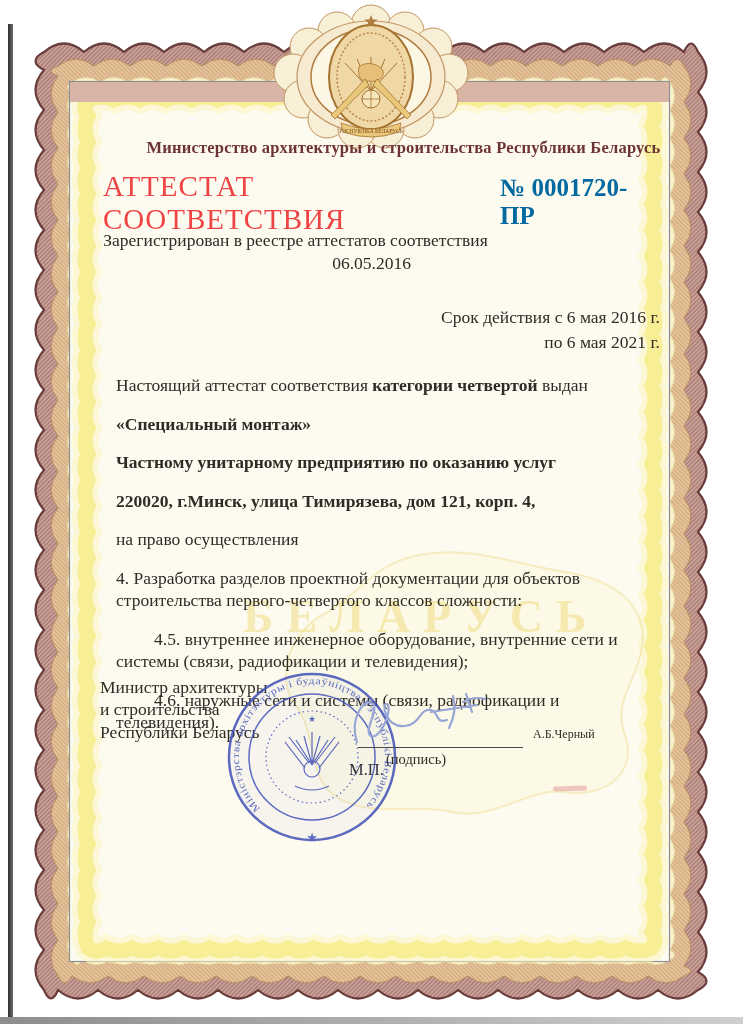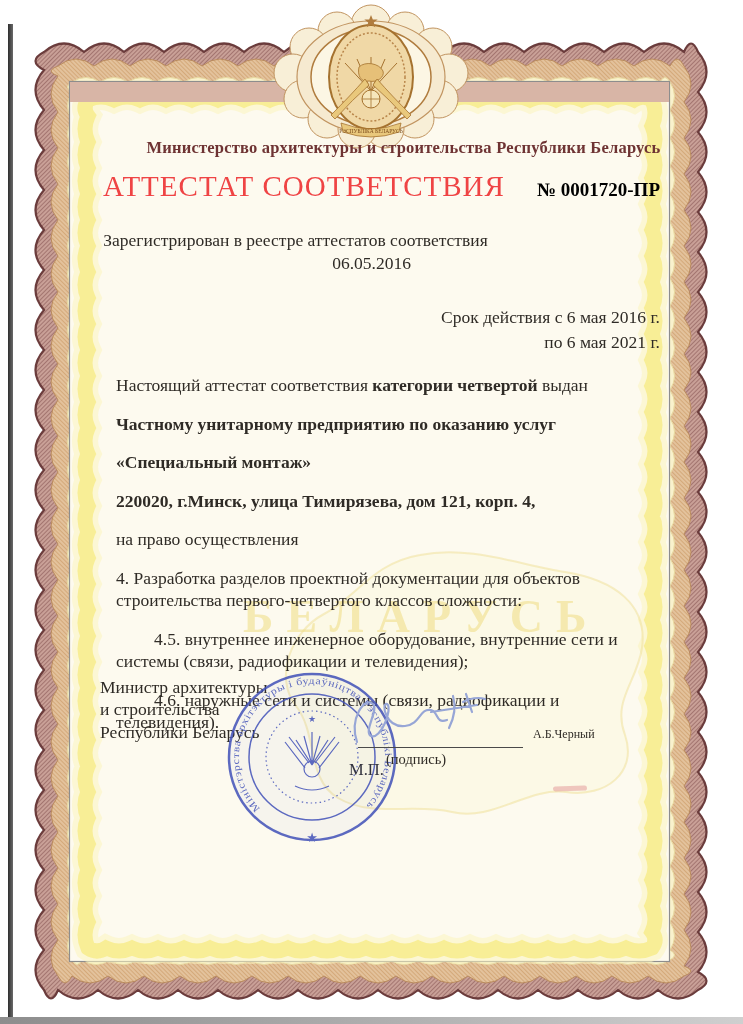--- a/index.html
+++ b/index.html
@@ -7,21 +7,21 @@
         font-family:"Liberation Serif","DejaVu Serif",serif;color:#2f2b26;}
   svg.frame{position:absolute;left:0;top:0;z-index:0;}
   .watermark{position:absolute;left:243px;top:590px;z-index:1;font-weight:bold;font-size:46px;
              letter-spacing:13px;color:rgba(238,220,130,0.55);white-space:nowrap;}
   .txt{position:absolute;z-index:2;}
   .ministry{left:0;top:138px;width:743px;text-align:center;font-weight:bold;font-size:16.5px;
             color:#6e3333;letter-spacing:.2px;margin-left:32px;}
   .title-row{left:103px;top:170px;width:557px;display:flex;justify-content:space-between;align-items:baseline;}
   .cert-title{font-weight:normal;font-size:29px;letter-spacing:1px;color:#ef4444;
               text-shadow:0 1px 0 rgba(255,255,255,.5);}
-  .cert-number{font-weight:bold;font-size:19px;color:#000000;}
+  .cert-number{font-weight:bold;font-size:25px;color:#0369a1;}
   .reg-line{left:0;top:230px;width:591px;text-align:center;font-size:17.5px;}
   .reg-date{left:0;top:253px;width:743px;text-align:center;font-size:17.5px;}
   .validity{right:83px;top:305px;text-align:right;font-size:17.5px;line-height:25px;}
   .body-block{left:100px;top:358px;width:562px;font-size:17.5px;line-height:22.5px;}
   .body-block p{margin:16px;}
   .body-block .b{font-weight:bold;}
   .indent{text-indent:38px;}
   .sig-block{left:100px;top:676px;font-size:17.5px;line-height:22.3px;}
   .sig-line{position:absolute;left:358px;top:747px;width:165px;border-top:1.5px solid #4a4a4a;z-index:4;}
   .sig-caption{left:386px;top:751px;font-size:14.5px;z-index:4;}
@@ -106,22 +106,22 @@
   </div>
   <div class="txt reg-line">Зарегистрирован в реестре аттестатов соответствия</div>
   <div class="txt reg-date">06.05.2016</div>
   <div class="txt validity">
     <div>Срок действия с 6 мая 2016 г.</div>
     <div>по 6 мая 2021 г.</div>
   </div>
 
   <div class="txt body-block">
     <p><span>Настоящий аттестат соответствия </span><span class="b">категории четвертой</span><span> выдан</span></p>
+    <p class="b">«Специальный монтаж»</p>
     <p class="b">Частному унитарному предприятию по оказанию услуг</p>
-    <p class="b">«Специальный монтаж»</p>
     <p class="b">220020, г.Минск, улица Тимирязева, дом 121, корп. 4,</p>
     <p>на право осуществления</p>
     <p>4. Разработка разделов проектной документации для объектов строительства первого-четвертого классов сложности:</p>
     <p class="indent">4.5. внутреннее инженерное оборудование, внутренние сети и системы (связи, радиофикации и телевидения);</p>
     <p class="indent">4.6. наружные сети и системы (связи, радиофикации и телевидения).</p>
   </div>
 
   <div class="txt sig-block">
     <div>Министр архитектуры</div>
     <div>и строительства</div>

